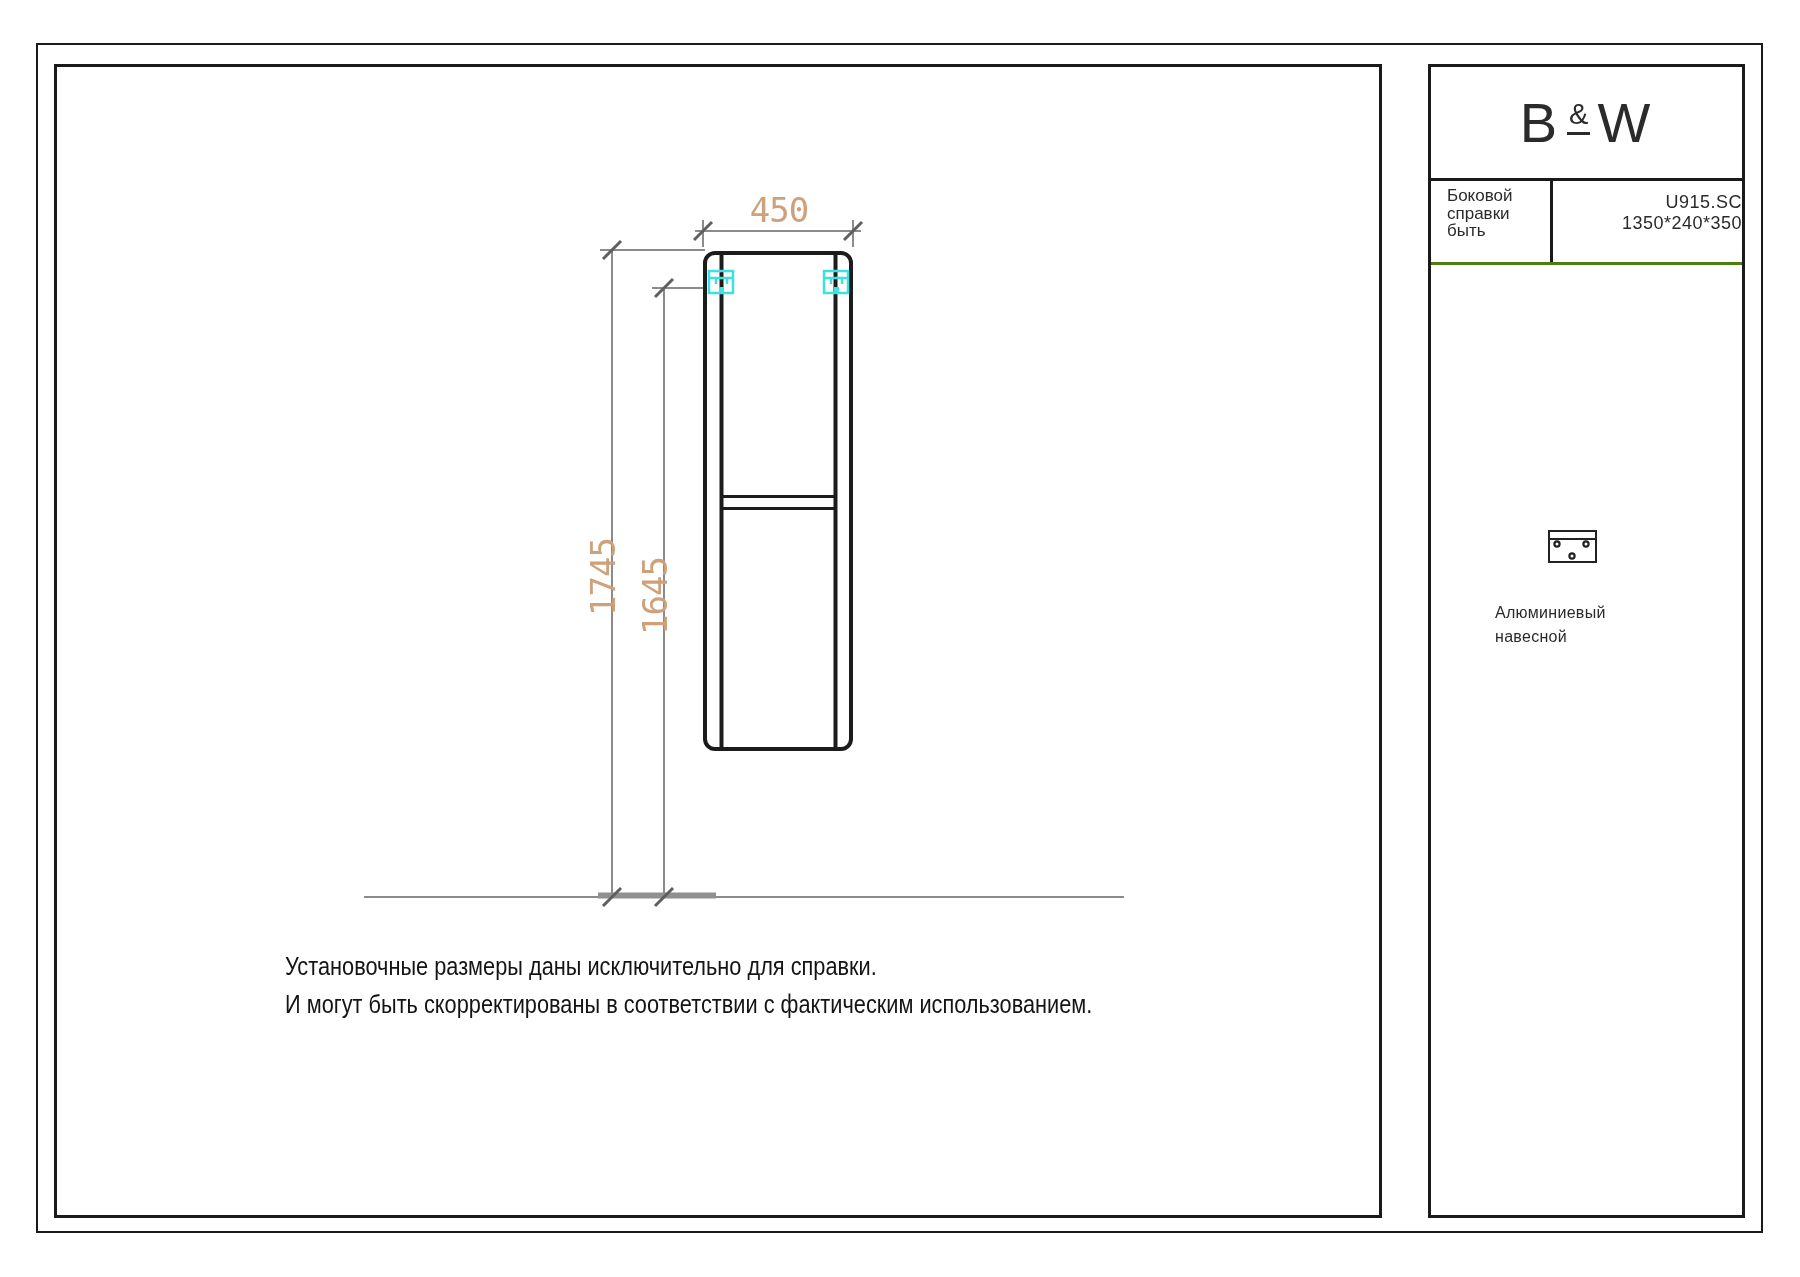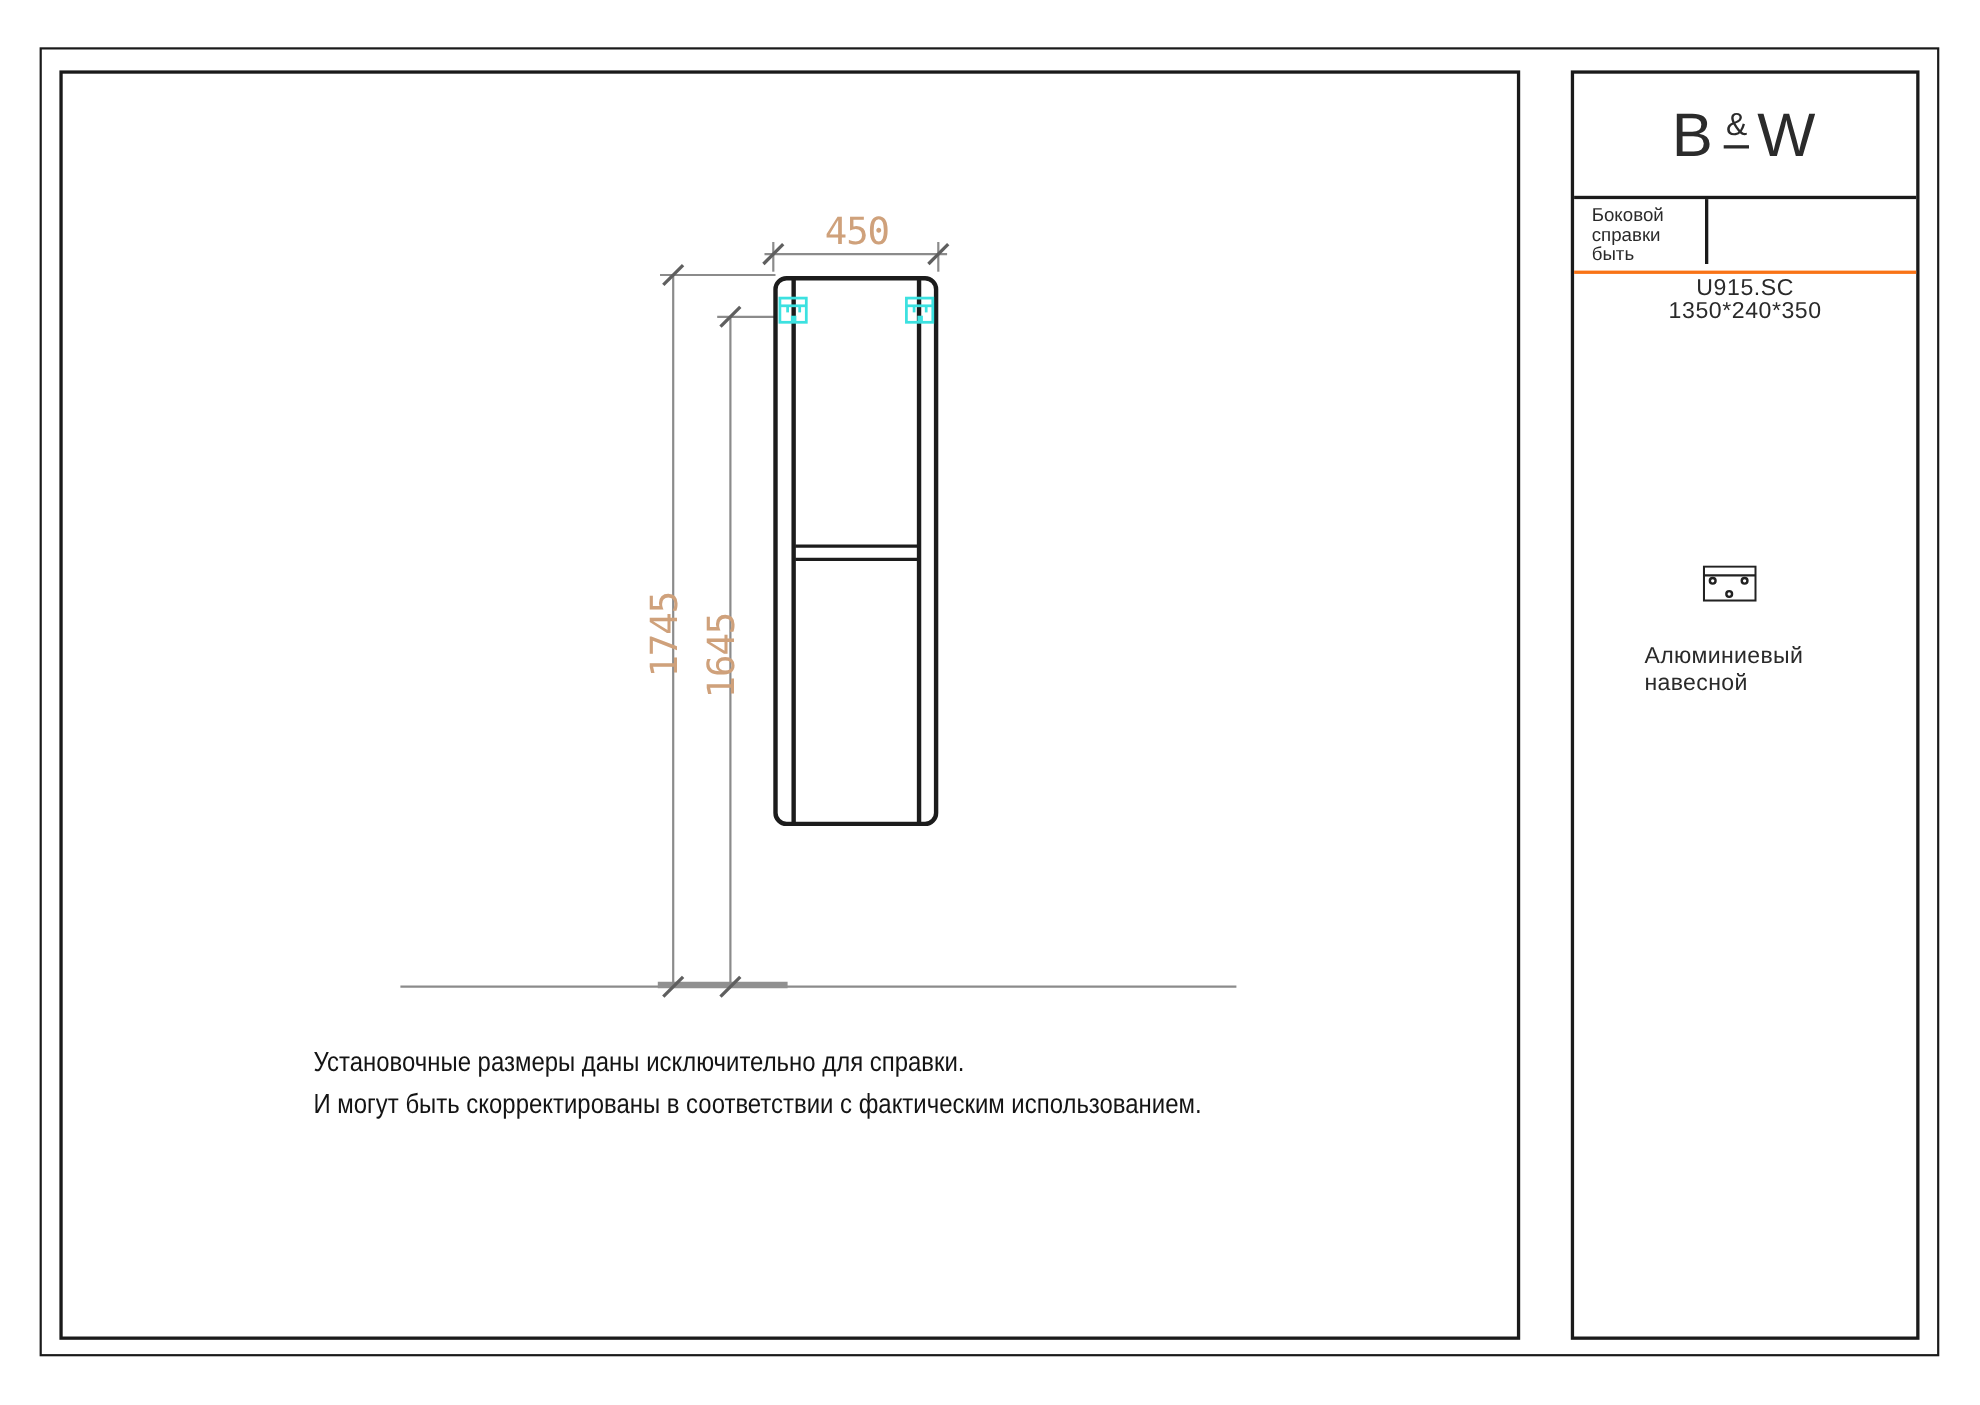--- a/index.html
+++ b/index.html
@@ -36,34 +36,34 @@
     height:111px;border-bottom:3px solid #1a1a1a;
     display:flex;align-items:center;justify-content:center;
     color:#2b2b2b;
   }
   .logo-letter{font-size:56px;line-height:1;letter-spacing:3px;font-weight:400;}
   .logo-amp{
     display:inline-block;font-size:29px;line-height:1;
     border-bottom:3px solid #2b2b2b;padding:0 2px 3px 2px;
     margin:0 7px;position:relative;top:-5px;font-weight:400;
   }
-  .tb-spec{height:68px;border-bottom:3px solid #f97316;display:flex;box-sizing:border-box;flex-direction:column;}
+  .tb-spec{height:84px;border-bottom:3px solid #4d7c0f;display:flex;box-sizing:border-box;}
   .tb-spec-name{
     width:122px;border-right:3px solid #1a1a1a;box-sizing:border-box;
     padding:6px 0 0 16px;font-size:17px;line-height:17.5px;color:#2a2a2a;
   }
   .tb-spec-code{
-    flex:1;text-align:center;padding-top:11px;
-    font-size:21px;line-height:21px;letter-spacing:0.5px;color:#2a2a2a;
+    flex:1;text-align:right;padding-top:11px;
+    font-size:18px;line-height:21px;letter-spacing:0.5px;color:#2a2a2a;
   }
   .tb-accessory{position:relative;flex:1;}
   .bracket-icon{position:absolute;left:117px;top:265px;}
   .accessory-label{
     position:absolute;left:64px;top:336px;
-    font-size:21px;line-height:23.5px;letter-spacing:0.3px;color:#2a2a2a;
+    font-size:16px;line-height:23.5px;letter-spacing:0.3px;color:#2a2a2a;
   }
   .dim-label{
     font-family:"DejaVu Sans Mono", monospace;
     font-size:34px;letter-spacing:-1px;
   }
 </style>
 </head>
 <body>
 
 <div class="page">

